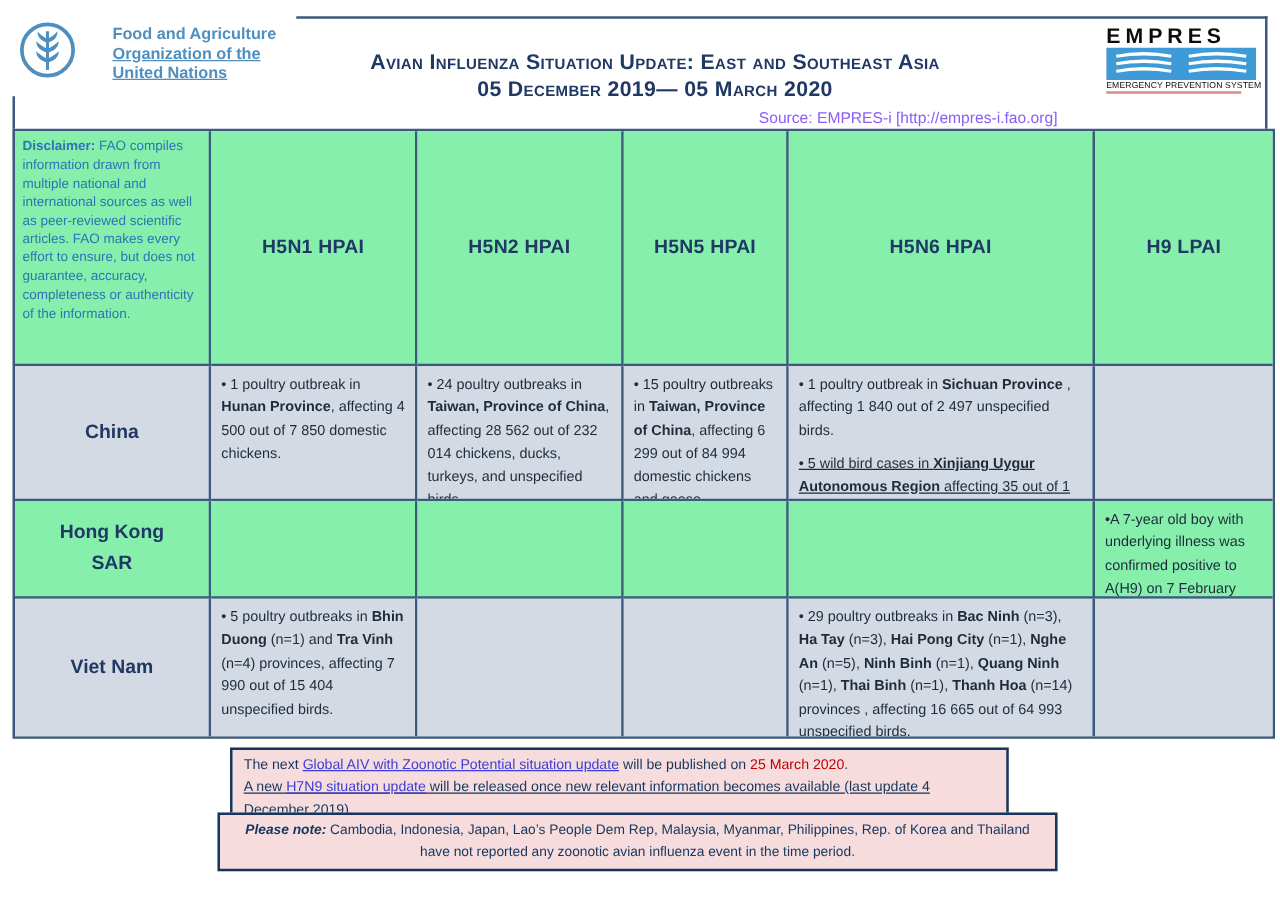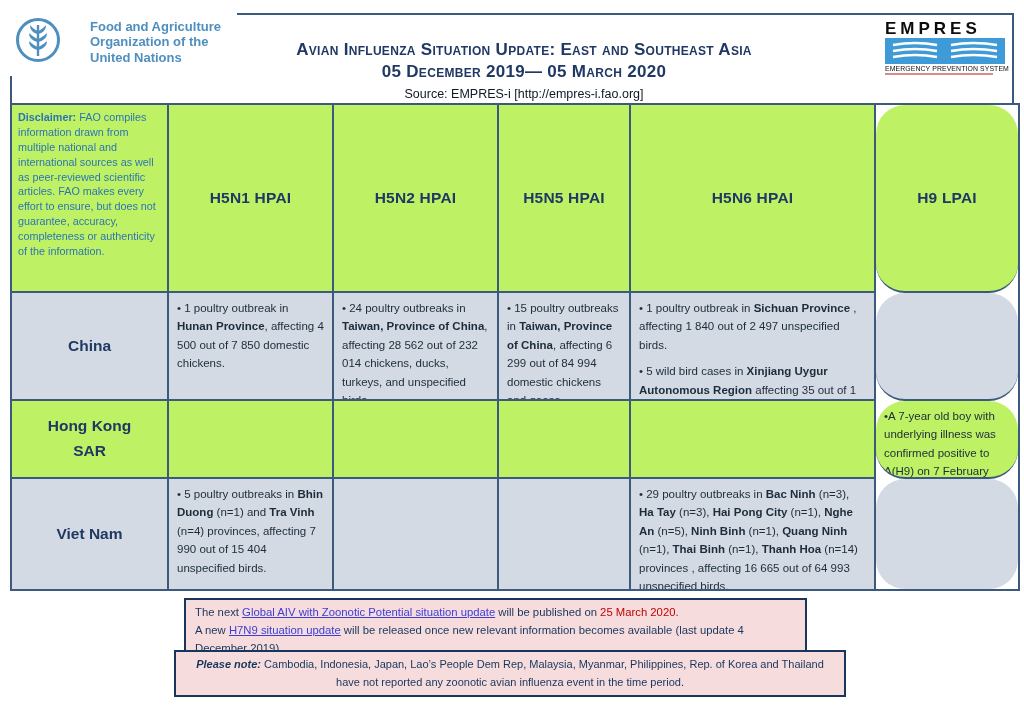--- a/index.html
+++ b/index.html
@@ -4,50 +4,50 @@
 <style>
   html,body{margin:0;padding:0;background:#fff;}
   .page{position:relative;width:1024px;height:724px;background:#fff;overflow:hidden;
         font-family:"Liberation Sans",sans-serif;}
 
   
   .header-box{position:absolute;left:10px;top:13px;width:1004px;height:114px;
               border:2px solid #3c5a7d;border-bottom:none;box-sizing:border-box;}
   .title-wrap{position:absolute;left:190px;top:24px;width:644px;text-align:center;color:#1f3864;}
   .title-line{font-weight:bold;font-variant:small-caps;font-size:17px;line-height:1.28;letter-spacing:.3px;}
-  .source-line{font-size:12.5px;color:#0f172a;margin-top:4px;}
+  .source-line{font-size:12.5px;color:#8b5cf6;margin-top:4px;text-align:right;}
 
   .fao-logo{position:absolute;left:4px;top:8px;z-index:3;background:#fff;
             display:flex;align-items:center;gap:9px;padding:8px 16px 8px 10px;}
   .fao-text{color:#4e8fc0;font-weight:bold;font-size:13px;line-height:1.2;margin-left:19px;}
   .fao-text .para+.para{margin-top:0;}
 
   .empres-logo{position:absolute;right:31px;top:20px;width:108px;z-index:3;}
   .empres-word{font-weight:bold;font-size:17px;letter-spacing:4px;color:#0c0c0c;line-height:1;
                font-family:"Liberation Sans",sans-serif;}
   .empres-flag{margin-top:1px;display:block;}
   .empres-caption{font-size:6.9px;color:#111;letter-spacing:.1px;margin-top:1px;white-space:nowrap;}
   .empres-redline{height:2px;background:#d98a8a;margin-top:1px;}
 
   
   .aiv-table{position:absolute;left:10px;top:103px;display:grid;
              grid-template-columns:157px 165px 165px 132px 245px 142px;
              grid-template-rows:188px 108px 78px 110px;
              border:2px solid #3c5a7d;background:#fff;}
   .tc{border-right:2px solid #3c5a7d;border-bottom:2px solid #3c5a7d;box-sizing:border-box;
-      padding:6px 8px;font-size:11.5px;color:#1d2b3a;line-height:1.6;background:#bef264;overflow:hidden;}
-  .tc.cr{border-right:none;border-radius:29px;}
+      padding:6px 8px;font-size:11.5px;color:#1d2b3a;line-height:1.6;background:#86efac;overflow:hidden;}
+  .tc.cr{border-right:none;}
   .tc.cb{border-bottom:none;}
   .tc.alt{background:#d3dae3;}
   .tc.mid{display:flex;align-items:center;justify-content:center;text-align:center;padding:20px;}
   .colhead{font-weight:bold;font-size:15.5px;color:#1f3864;letter-spacing:.2px;}
   .country{font-weight:bold;font-size:15.5px;color:#1f3864;}
   .disclaimer-cell{color:#2e74b5;font-size:10.8px;line-height:1.38;padding:5px 6px;}
 
-  .para+.para{margin-top:8px;}
+  .para+.para{margin-top:8px;text-decoration:underline;}
   .b{font-weight:bold;}
   .i{font-style:italic;font-weight:bold;}
   .red{color:#c00000;}
   a.link{color:#3d3dd8;text-decoration:underline;cursor:pointer;}
 
   
   .note1{position:absolute;left:184px;top:598px;width:623px;box-sizing:border-box;
          border:2px solid #17365d;background:#f6dcdc;padding:3px 9px;
          font-size:11.3px;color:#17365d;line-height:1.6;}
   .note1 .para+.para{margin-top:0;}

